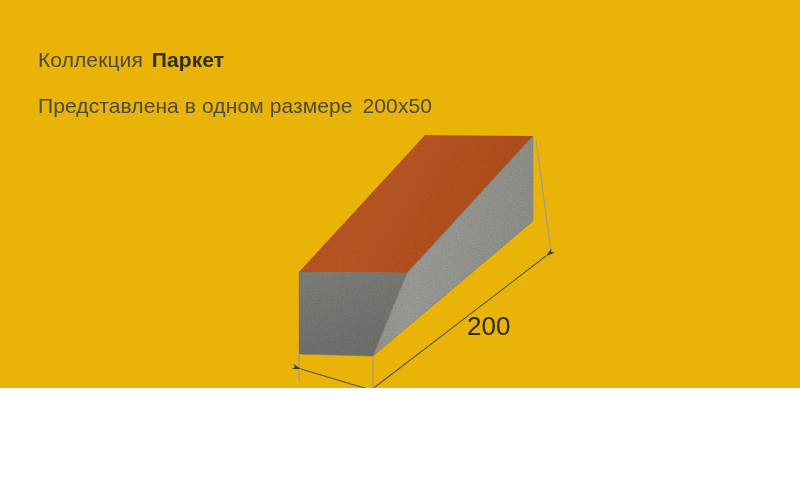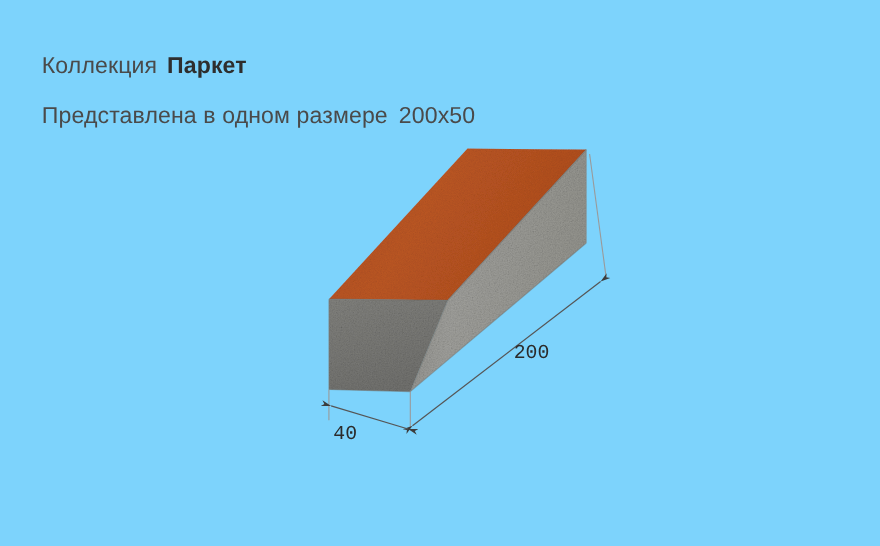--- a/index.html
+++ b/index.html
@@ -6,22 +6,22 @@
     margin: 0;
     padding: 0;
     background: #ffffff;
   }
   body {
     font-family: "Liberation Sans", sans-serif;
   }
   .page {
     position: relative;
     width: 800px;
-    height: 496px;
-    background: #7dd3fc;
+    height: 388px;
+    background: #eab308;
     overflow: hidden;
   }
 
   
   .heading {
     position: absolute;
     left: 38px;
     top: 46px;
     line-height: 1.30;
     color: #4b4b4b;
@@ -54,23 +54,23 @@
   
   .drawing {
     position: absolute;
     left: 0;
     top: 0;
     width: 800px;
     height: 496px;
   }
   .dim-label {
     position: absolute;
-    font-size: 18px;
+    font-size: 26px;
     color: #2b2b2b;
-    font-family: Liberation Mono, monospace;
+    font-family: Liberation Sans, sans-serif;
     white-space: nowrap;
   }
   .dim-200 { left: 467px; top: 311px; }
   .dim-50  { left: 303px; top: 385px; }
 </style>
 </head>
 <body>
 
 <div class="page">
 

